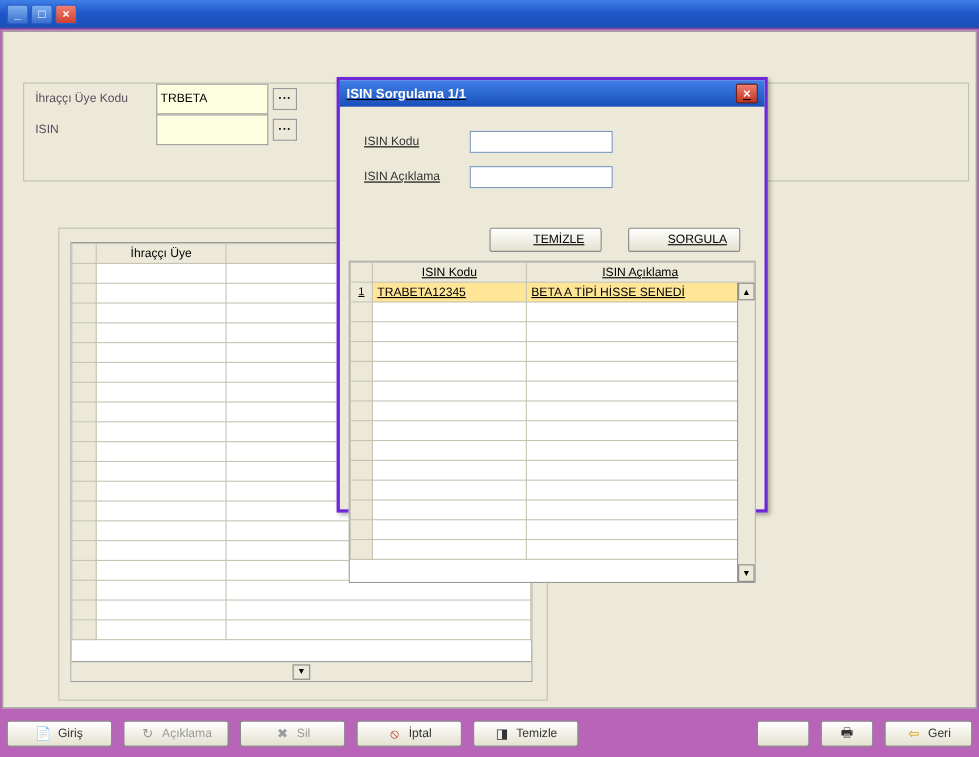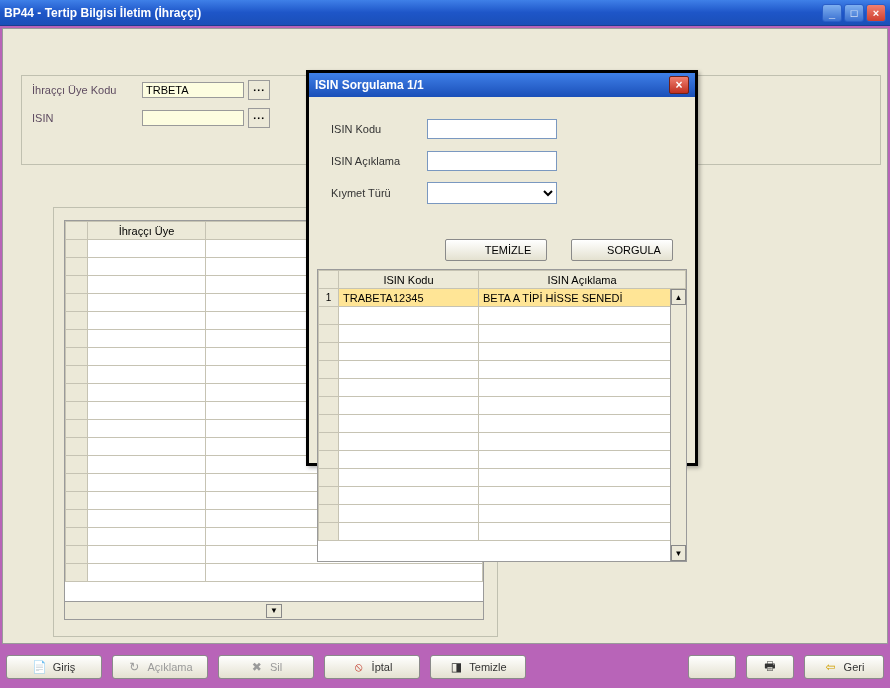--- a/index.html
+++ b/index.html
@@ -48,21 +48,21 @@
   
   .top-form {
     position: absolute; left: 18px; top: 46px; width: 860px; height: 90px;
     border: 1px solid #c0c0b0;
   }
   .form-row { display: flex; align-items: center; height: 28px; }
   .form-row .lbl {
     width: 120px; padding-left: 10px; color: #5e4b60;
   }
   .form-row input[type="text"] {
-    height: 16px; width: 102px;
+    height: 28px; width: 102px;
     border: 1px solid #9a9a9a; background: #fdfde0;
     font: inherit; padding: 1px 3px;
   }
   .form-row .lookup-btn {
     width: 22px; height: 20px; margin-left: 4px;
     background: #ece9d8;
     border: 1px solid #9a9a9a;
     display: flex; align-items: center; justify-content: center;
     cursor: pointer; font-weight: bold; letter-spacing: 1px;
   }
@@ -112,22 +112,23 @@
     gap: 6px; cursor: pointer; color: #333;
     padding: 0 10px;
   }
   .btn.small { min-width: 48px; }
   .btn .ico { width: 14px; height: 14px; display: inline-flex; align-items: center; justify-content: center; font-size: 12px; }
   .btn.disabled { color: #9a9a9a; }
 
   
   .dialog {
     position: absolute; left: 306px; top: 70px; width: 392px; height: 396px;
-    background: #ece9d8; border: 3px solid #000000;
+    background: #ece9d8; border: 3px solid #6d28d9;
     box-shadow: 2px 2px 4px rgba(0,0,0,.3);
+    text-decoration: underline;
   }
   .dialog .dlg-title {
     height: 24px; background: linear-gradient(to bottom, #3f80e8, #1a4fb8);
     color: #fff; font-weight: bold; display: flex; align-items: center;
     padding: 0 6px; font-size: 12px;
   }
   .dialog .dlg-title .spacer { flex: 1; }
   .dialog .dlg-close {
     width: 20px; height: 18px; border: 1px solid #702018;
     background: linear-gradient(to bottom, #f08070, #c03020);
@@ -178,21 +179,20 @@
   .dlg-vscroll .sbtn.up { top: 0; }
   .dlg-vscroll .sbtn.down { bottom: 0; }
   #bottom-spacer { flex: 1; }
 </style>
 </head>
 <body>
 
 <div class="main-window">
 
   <div class="titlebar">
-    <span class="title">BP44 - Tertip Bilgisi İletim (İhraççı)</span>
     <div class="win-btn min">_</div>
     <div class="win-btn max">□</div>
     <div class="win-btn close">×</div>
   </div>
 
   <div class="client">
 
     <div class="top-form">
       <div class="form-row">
         <span class="lbl">İhraççı Üye Kodu</span>
@@ -363,24 +363,20 @@
       <div class="dlg-close">×</div>
     </div>
     <div class="dlg-body">
       <div class="dlg-row">
         <span class="dlbl">ISIN Kodu</span>
         <input type="text" value="" style="">
       </div>
       <div class="dlg-row">
         <span class="dlbl">ISIN Açıklama</span>
         <input type="text" value="" style="">
-      </div>
-      <div class="dlg-row">
-        <span class="dlbl">Kıymet Türü</span>
-        <select><option></option></select>
       </div>
     </div>
     <div class="dlg-buttons">
       <div class="dlg-btn">
         <span>TEMİZLE</span>
       </div>
       <div class="dlg-btn">
         <span>SORGULA</span>
       </div>
     </div>

